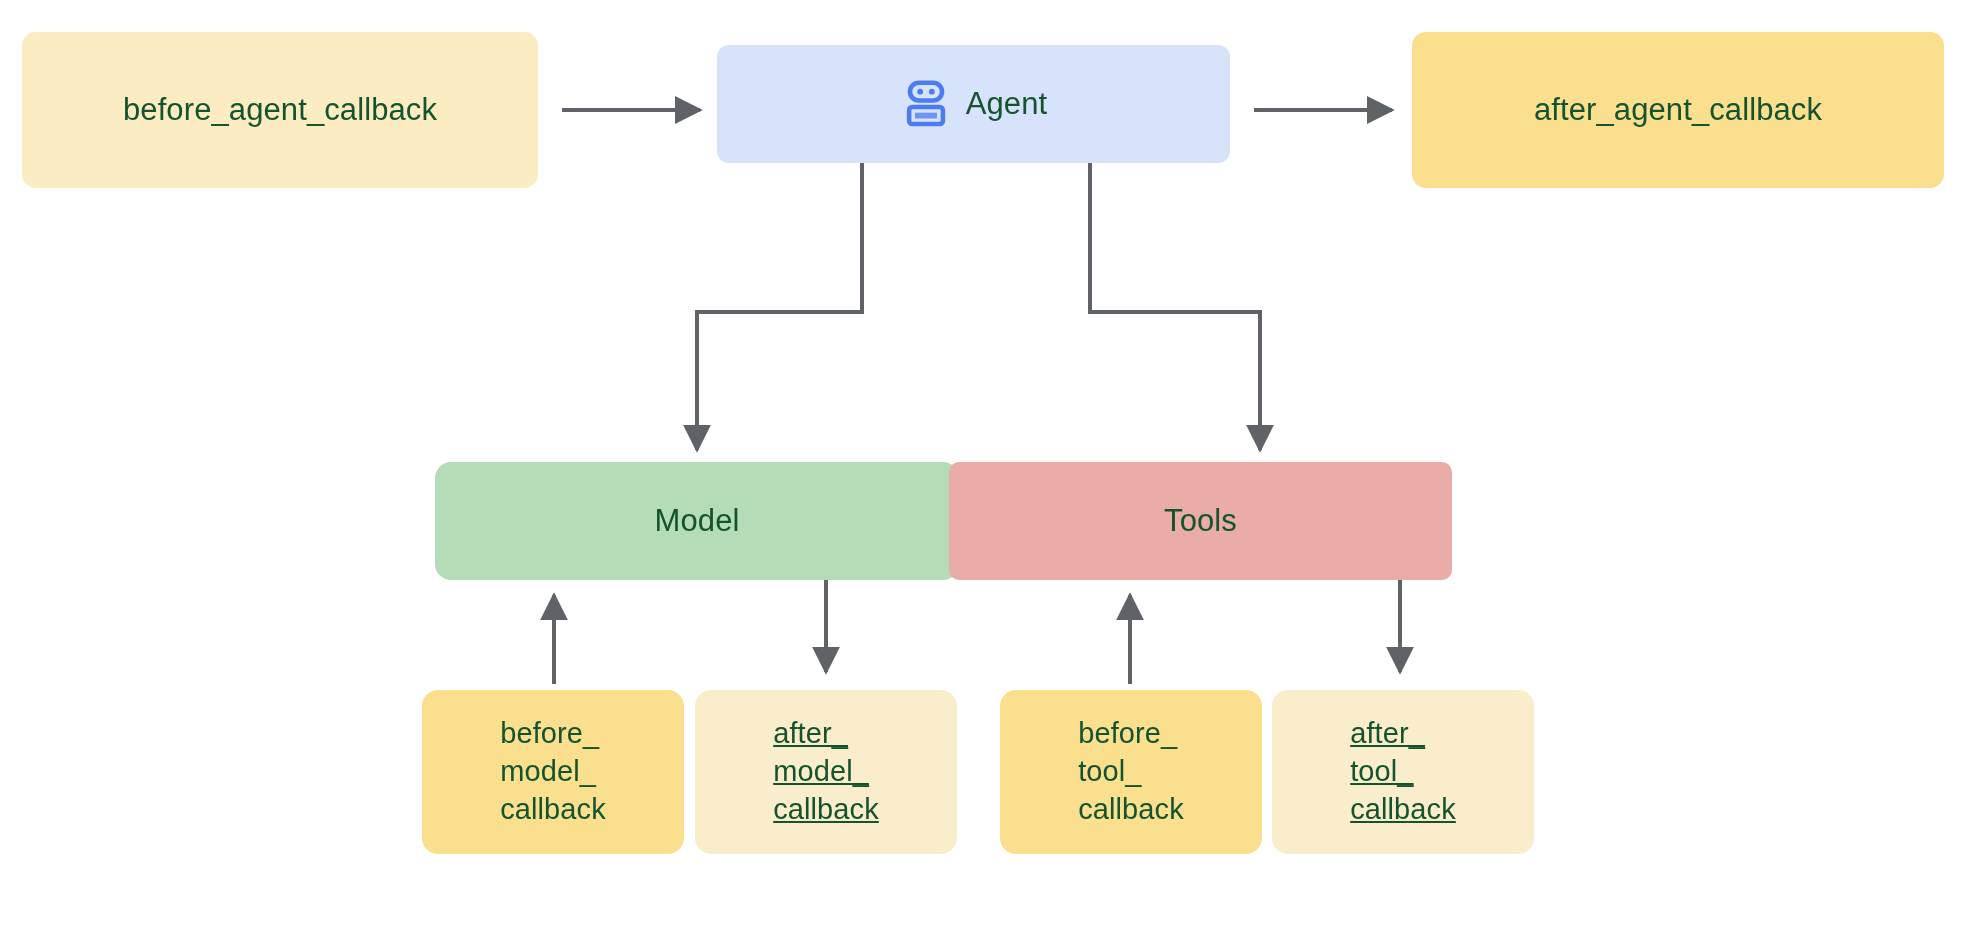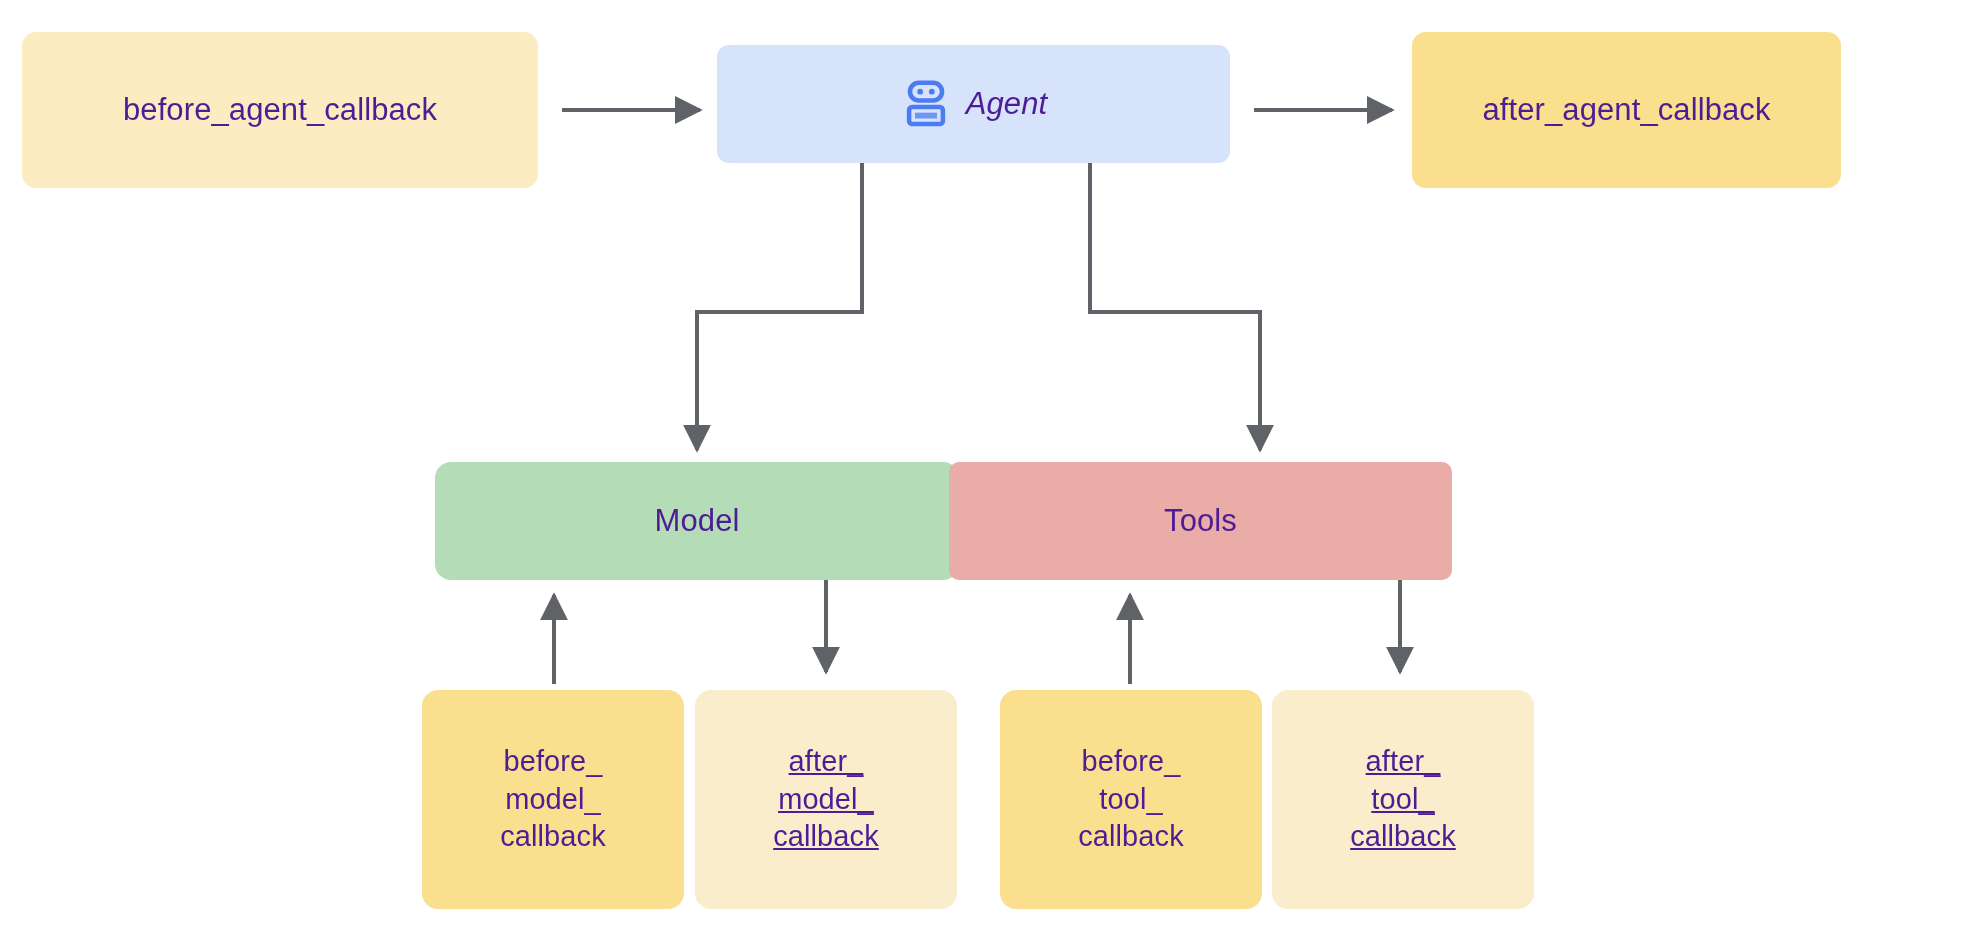--- a/index.html
+++ b/index.html
@@ -17,22 +17,21 @@
     height: 946px;
     background: #ffffff;
     overflow: hidden;
   }
   .node {
     position: absolute;
     box-sizing: border-box;
     display: flex;
     align-items: center;
     justify-content: center;
-    text-align: center;
-    color: #4c1d95;
+    color: #14532d;
     line-height: 1.30;
     letter-spacing: 0.1px;
     user-select: none;
   }
   .node-label {
     white-space: pre-line;
   }
 
   
   #node-before-agent {
@@ -42,25 +41,24 @@
     border-radius: 14px;
     font-size: 31px;
   }
   #node-agent {
     left: 717px; top: 45px;
     width: 513px; height: 118px;
     background: #d7e3fb;
     border-radius: 12px;
     font-size: 31px;
     gap: 14px;
-    font-style: italic;
   }
   #node-after-agent {
     left: 1412px; top: 32px;
-    width: 429px; height: 156px;
+    width: 532px; height: 156px;
     background: #fadf8f;
     border-radius: 14px;
     font-size: 31px;
   }
 
   
   #node-model {
     left: 435px; top: 462px;
     width: 524px; height: 118px;
     background: #b3dcb7;
@@ -71,21 +69,21 @@
     left: 949px; top: 462px;
     width: 503px; height: 118px;
     background: #e9aca6;
     border-radius: 10px;
     font-size: 31px;
   }
 
   
   .cb-box {
     top: 690px;
-    height: 219px;
+    height: 164px;
     border-radius: 16px;
     font-size: 29px;
   }
   .cb-before { background: #fadf8f; }
   .cb-after  { background: #faedcb; text-decoration: underline; }
 
   #node-before-model { left: 422px;  width: 262px; }
   #node-after-model  { left: 695px;  width: 262px; }
   #node-before-tool  { left: 1000px; width: 262px; }
   #node-after-tool   { left: 1272px; width: 262px; }

